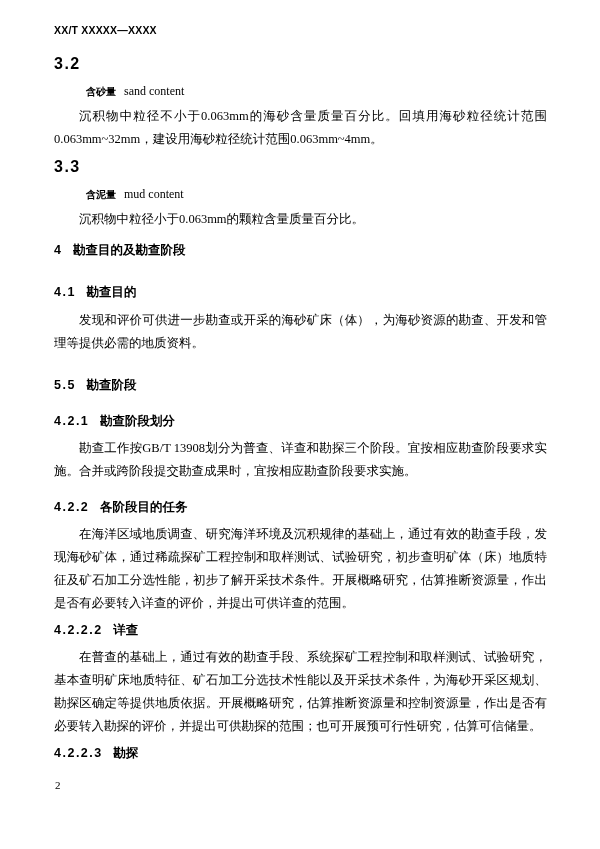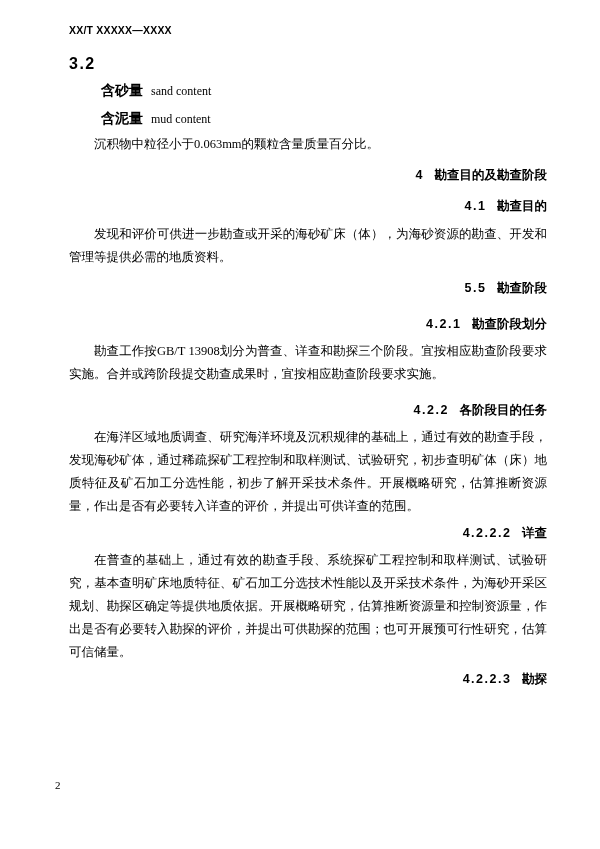--- a/index.html
+++ b/index.html
@@ -7,21 +7,21 @@
     position:relative;
     width:600px; height:849px;
     background:#ffffff;
     color:#000;
     font-family:"Liberation Serif","DejaVu Serif",serif;
     overflow:hidden;
     box-sizing:border-box;
   }
   .content {
     position:absolute;
-    left:69px; right:53px; top:24px;
+    left:54px; right:53px; top:24px;
   }
   .doc-header {
     font-family:"Liberation Sans","DejaVu Sans",sans-serif;
     font-weight:bold;
     font-size:10.5px;
     letter-spacing:0.2px;
     margin:0 0 16px 0;
   }
   .p {
     font-size:12.5px;
@@ -39,36 +39,35 @@
     margin:4px 0 3px 0;
   }
   .term {
     line-height:23px;
     margin:3px 0 2px 0;
     padding-left:2em;
   }
   .term-zh {
     font-family:"Liberation Sans","DejaVu Sans",sans-serif;
     font-weight:bold;
-    font-size:14px;
+    font-size:10px;
   }
   .term-en {
     font-size:12px;
     margin-left:8px;
   }
   .heading {
     font-family:"Liberation Sans","DejaVu Sans",sans-serif;
     font-weight:bold;
     font-size:12.5px;
     line-height:23px;
-    text-align:right;
   }
   .heading .num { letter-spacing:1.5px; margin-right:0.85em; }
   .h-l1 { margin:8px 0 7px 0; }
-  .h-l2 { margin:8px 0 5px 0; }
+  .h-l2 { margin:19px 0 5px 0; }
   .h-l3 { margin:13px 0 4px 0; }
   .h-l4 { margin:4px 0 4px 0; }
   .page-number {
     position:absolute;
     left:55px; top:778px;
     font-size:11px;
     line-height:14px;
   }
 </style>
 </head>
@@ -77,21 +76,23 @@
 <div class="page">
   <div class="content">
 
     <div class="doc-header">XX/T XXXXX—XXXX</div>
 
 
     <div class="clause-num">3.2</div>
     <div class="term">
       <span class="term-zh">含砂量</span><span class="term-en">sand content</span>
     </div>
+    <p class="p">沉积物中粒径不小于0.063mm的海砂含量质量百分比。回填用海砂粒径统计范围0.063mm~32mm，建设用海砂粒径统计范围0.063mm~4mm。</p>
 
+    <div class="clause-num">3.3</div>
     <div class="term">
       <span class="term-zh">含泥量</span><span class="term-en">mud content</span>
     </div>
     <p class="p">沉积物中粒径小于0.063mm的颗粒含量质量百分比。</p>
 
     <div class="heading h-l1">
       <span class="num">4</span><span>勘查目的及勘查阶段</span>
     </div>
 
     <div class="heading h-l2">

